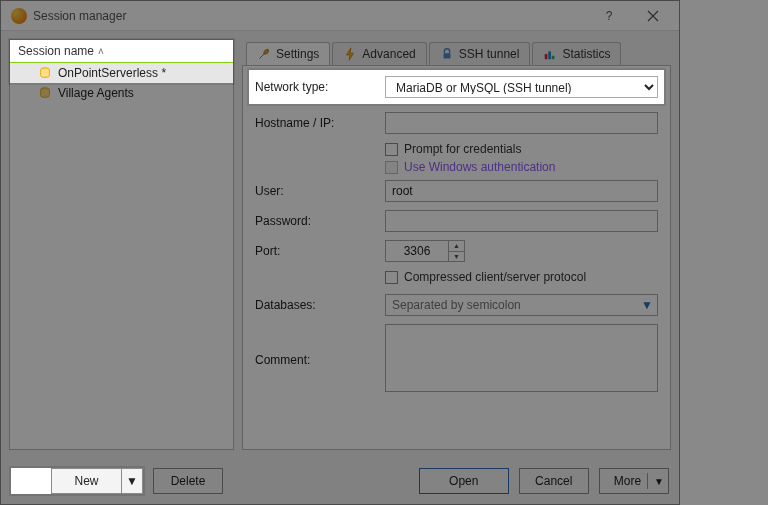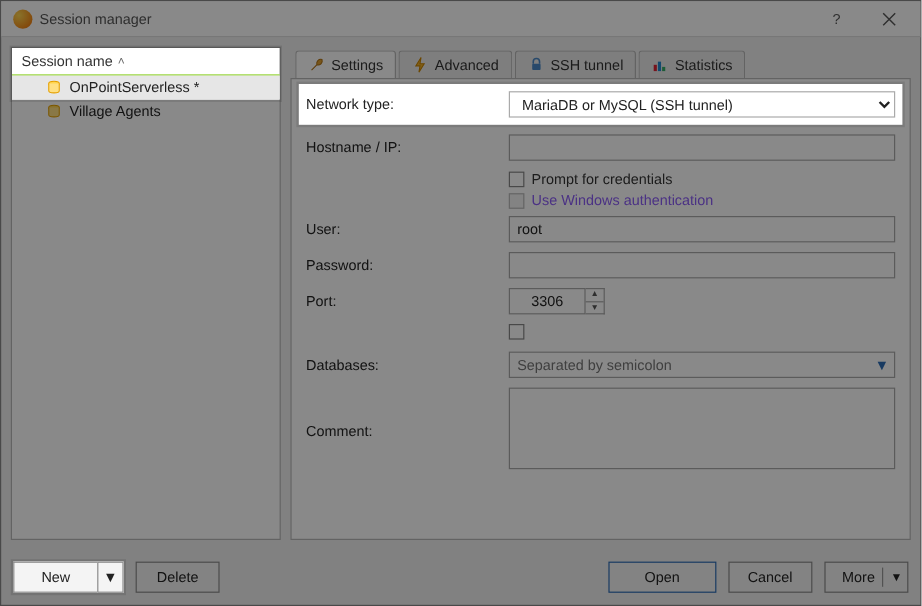--- a/index.html
+++ b/index.html
@@ -2,21 +2,21 @@
 <html><head>
 <meta charset="utf-8">
 <style>
   * { box-sizing: border-box; font-family: "Segoe UI", Tahoma, sans-serif; font-size: 12px; }
   html,body { margin:0; padding:0; }
   body { width:768px; height:505px; background:#fff; position:relative; }
 
   .dim { position:absolute; inset:0; background:rgba(40,40,40,0.55); pointer-events:none; z-index:50; mix-blend-mode:multiply;}
   .hl { position:relative; z-index:60; background:#fff; box-shadow:0 0 0 2px rgba(0,0,0,0.1); }
 
-  .window { width:768px; height:505px; border:1px solid #888; background:#f0f0f0; display:flex; flex-direction:column; }
+  .window { width:680px; height:505px; border:1px solid #888; background:#f0f0f0; display:flex; flex-direction:column; }
 
   .titlebar { height:30px; background:#fff; display:flex; align-items:center; padding:0 4px; border-bottom:1px solid #ddd;}
   .titlebar .appicon { width:16px; height:16px; border-radius:50%; background:radial-gradient(circle at 30% 30%, #ffd54f, #ef6c00); margin:0 6px;}
   .titlebar .title { color:#555; flex:1;}
   .titlebar .winbtn { width:44px; height:28px; display:flex; align-items:center; justify-content:center; color:#555;}
   .titlebar .winbtn svg { width:12px; height:12px; stroke:#555; stroke-width:1.2; fill:none;}
 
   .body { flex:1; display:flex; padding:8px; gap:8px; }
 
   .sidebar { width:225px; border:1px solid #b8b8b8; background:#fff; display:flex; flex-direction:column;}
@@ -28,21 +28,21 @@
   .tree-item .dbicon svg { width:14px; height:14px; }
 
   .main { flex:1; display:flex; flex-direction:column;}
   .tabs { height:26px; display:flex; align-items:flex-end; gap:2px; padding-left:4px;}
   .tab { padding:4px 10px; border:1px solid #b8b8b8; border-bottom:none; background:#eaeaea; border-radius:3px 3px 0 0; display:flex; align-items:center; gap:5px; color:#333;margin-top:40px;}
   .tab.active { background:#fff;}
   .tab .ticon { width:14px; height:14px; display:inline-block;}
   .tab .ticon svg { width:14px;height:14px;}
 
   .panel { flex:1; border:1px solid #b8b8b8; background:#fff; padding:10px 12px 6px 12px; }
-  .row { display:flex; align-items:center; margin-bottom:8px;gap:39px;}
+  .row { display:flex; align-items:center; margin-bottom:8px;}
   .row.tall { align-items:center;}
   .lbl { width:130px; color:#222;}
   .ctrl { flex:1;}
   input.txt, select.sel, textarea.ta { width:100%; border:1px solid #aaa; background:#fff; padding:3px 6px; color:#222;}
   select.sel { height:22px;}
   input.txt { height:22px;}
   textarea.ta { height:68px; resize:none;}
   .chkrow { display:flex; align-items:center; gap:6px; margin-bottom:4px; color:#333;}
   .chkrow.disabled { color:#8b5cf6;}
   .chkbox { width:13px;height:13px;border:1px solid #888; background:#fff; display:inline-block;}
@@ -57,21 +57,21 @@
   .dbwrap .dropbtn { position:absolute; right:1px; top:1px; height:20px; width:20px; display:flex; align-items:center; justify-content:center; color:#2b6bb5;}
 
   .footer { height:46px; display:flex; align-items:center; padding:0 10px; gap:10px;}
   .footer .spacer { flex:1;}
   .btn { height:26px; min-width:70px; padding:0 14px; border:1px solid #8a8a8a; background:#f4f4f4; color:#222; display:flex; align-items:center; justify-content:center;}
   .btn.split { padding-right:4px; gap:6px;}
   .btn.split .div { width:1px; height:16px; background:#999;}
   .btn.split .car { font-size:10px;}
   .btn.primary { border-color:#2b6bb5;}
   .newwrap { display:flex;}
-  .newwrap .btn:first-child { border-right:none;}
+  .newwrap .btn:first-child { border-right:none;margin-left:40px;}
   .newwrap .car { width:22px;}
 </style>
 </head>
 <body>
 
 <div class="window">
 
   <div class="titlebar">
     <span class="appicon"></span>
     <span class="title">Session manager</span>
@@ -192,20 +192,21 @@
                 <div>▼</div>
               </div>
           </div>
         </div>
 
         <div class="row" style="margin-bottom:6px;">
           <div class="lbl"></div>
           <div class="ctrl">
             <div class="chkrow">
               <span class="chkbox"></span>
+                <span>Compressed client/server protocol</span>
             </div>
           </div>
         </div>
 
         <div class="row">
           <div class="lbl">Databases:</div>
           <div class="ctrl dbwrap">
             <input class="txt" placeholder="Separated by semicolon" style="">
             <div class="dropbtn">▼</div>
           </div>

